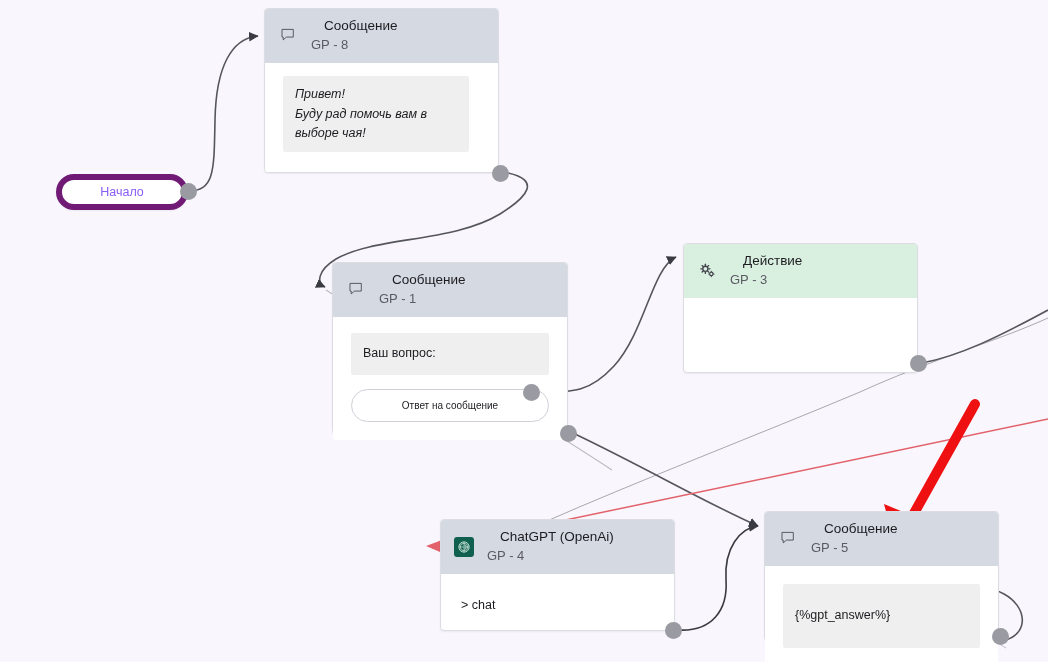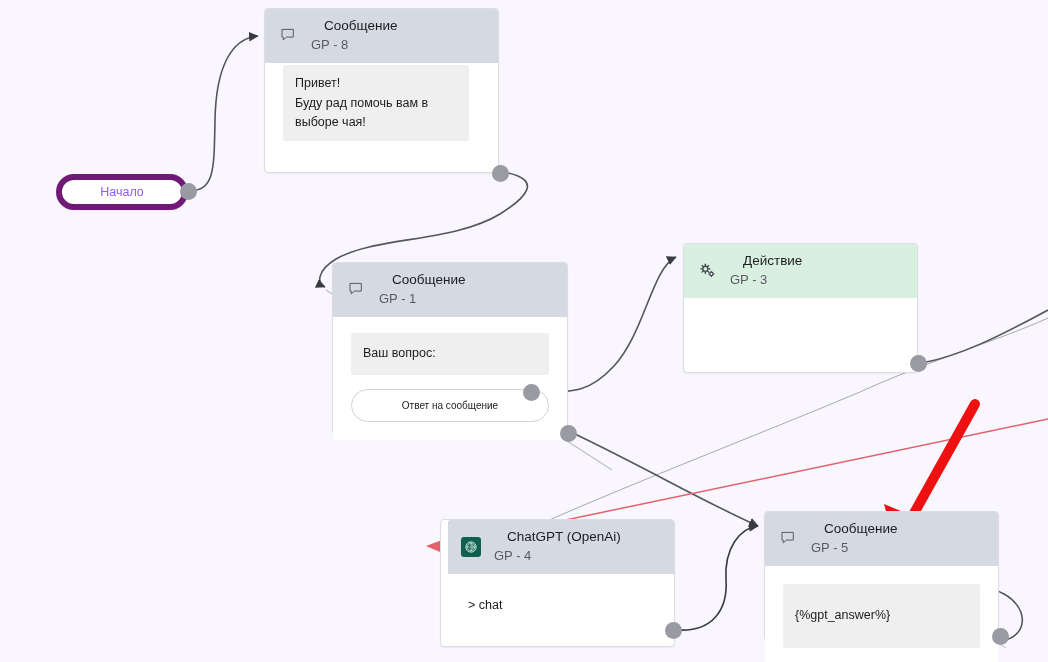--- a/index.html
+++ b/index.html
@@ -186,21 +186,21 @@
       <span class="node-icon">
         <svg width="17" height="17" viewBox="0 0 20 20">
           <path d="M3 3.5 h14 v9.5 h-8.5 L4.5 16.5 V13 H3 z" fill="none" stroke="#55555d" stroke-width="1.2" stroke-linejoin="round" transform="translate(-0.5,-0.5) scale(0.95)"></path>
         </svg>
       </span>
       <span class="node-titles">
         <div class="node-title">Сообщение</div>
         <div class="node-sub">GP - 8</div>
       </span>
     </div>
-    <div class="node-body" style="padding:2px 18px 20px 18px;">
+    <div class="node-body" style="padding:13px 18px 20px 18px;font-style:italic;">
       <div class="field-box" style="white-space:pre-line; width:186px; box-sizing:border-box;">Привет!
 Буду рад помочь вам в выборе чая!</div>
     </div>
   </div>
   <div class="port" style="left:492px; top:165px;"></div>
 
   <div class="node" style="left:332px; top:262px; width:236px; height:172px;">
     <div class="node-header hdr-msg">
       <span class="node-icon">
         <svg width="17" height="17" viewBox="0 0 20 20">
@@ -245,21 +245,21 @@
         </svg>
       </span>
       <span class="node-titles">
         <div class="node-title">Действие</div>
         <div class="node-sub">GP - 3</div>
       </span>
     </div>
   </div>
   <div class="port" style="left:910px; top:355px;"></div>
 
-  <div class="node" style="left:440px; top:519px; width:235px; height:128px;padding-left:7px;">
+  <div class="node" style="left:440px; top:519px; width:235px; height:112px;">
     <div class="node-header hdr-gpt">
       <span class="node-icon">
         <span class="gpt-icon-box">
           <svg width="14" height="14" viewBox="0 0 24 24">
             <path d="M12 3.2 A8.8 8.8 0 1 1 12 20.8 A8.8 8.8 0 1 1 12 3.2 Z" fill="none" stroke="#cfe8de" stroke-width="1.6"></path>
             <path d="M12 5.6 A6.4 6.4 0 1 1 12 18.4 A6.4 6.4 0 1 1 12 5.6 Z" fill="none" stroke="#cfe8de" stroke-width="1.3"></path>
             <path d="M12 8.3 A3.7 3.7 0 1 1 12 15.7" fill="none" stroke="#cfe8de" stroke-width="1.3"></path>
             <line x1="12" y1="3.2" x2="12" y2="20.8" stroke="#cfe8de" stroke-width="1.1"></line>
             <line x1="3.2" y1="12" x2="20.8" y2="12" stroke="#cfe8de" stroke-width="1.1"></line>
           </svg>

